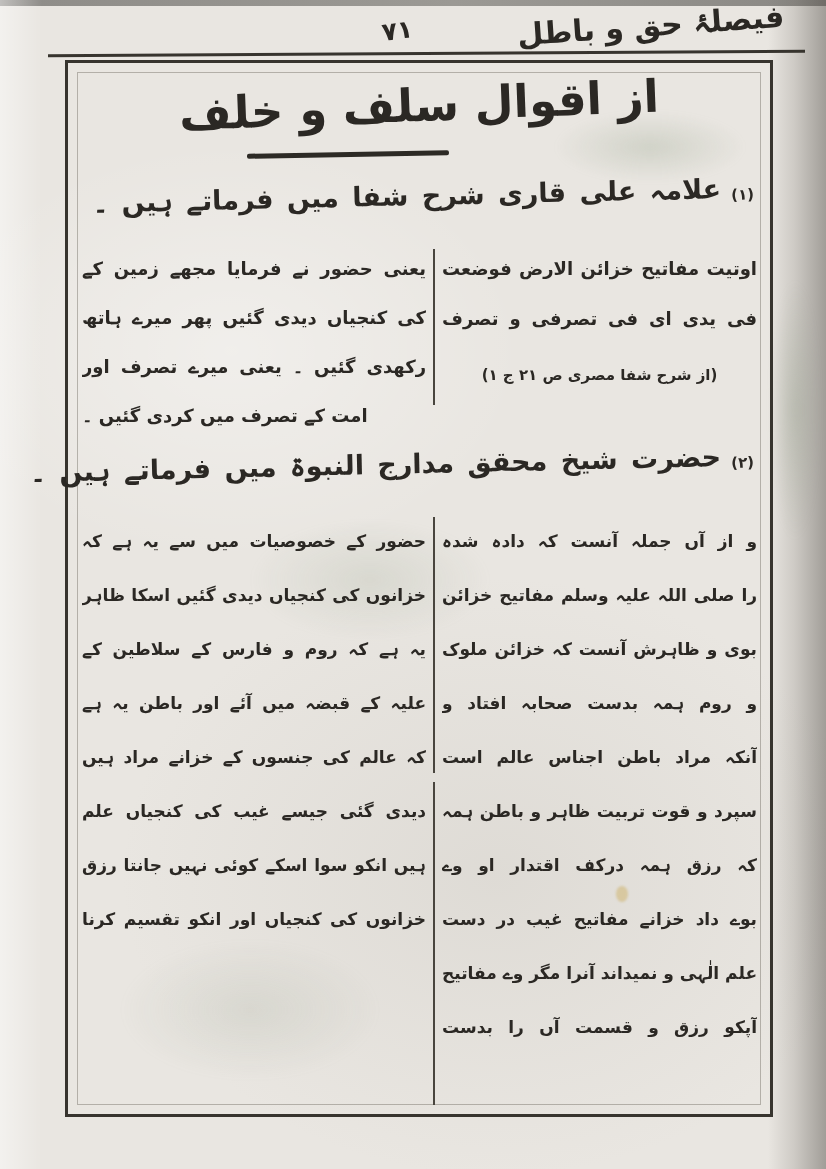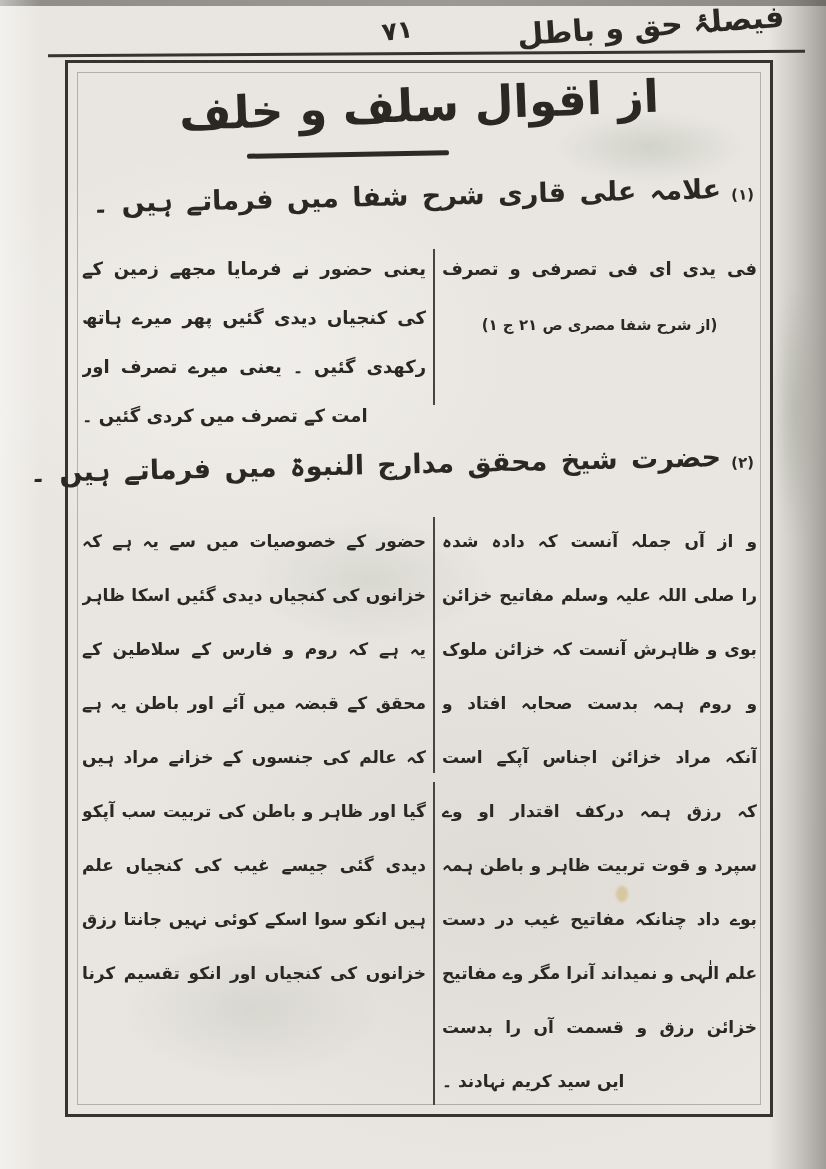--- a/index.html
+++ b/index.html
@@ -121,52 +121,51 @@
 
     <div class="cols cols1">
       <div class="col trans">
         <div class="line">یعنی حضور نے فرمایا مجھے زمین کے خزانوں</div>
         <div class="line">کی کنجیاں دیدی گئیں پھر میرے ہاتھ میں</div>
         <div class="line">رکھدی گئیں ۔ یعنی میرے تصرف اور میری</div>
         <div class="line end">امت کے تصرف میں کردی گئیں ۔</div>
       </div>
       <div class="vdiv"></div>
       <div class="col quote">
+        <div class="line">اوتیت مفاتیح خزائن الارض فوضعت</div>
         <div class="line">فی یدی ای فی تصرفی و تصرف اُمتی</div>
         <div class="line ref">(از شرح شفا مصری ص ۲۱ ج ۱)</div>
       </div>
     </div>
 
     <div class="sec-heading sh2">
       <span class="num">(۲)</span>
       <span class="txt">حضرت شیخ محقق مدارج النبوۃ میں فرماتے ہیں ۔</span>
     </div>
 
     <div class="cols cols2">
       <div class="col trans">
         <div class="line">حضور کے خصوصیات میں سے یہ ہے کہ آپکو</div>
         <div class="line">خزانوں کی کنجیاں دیدی گئیں اسکا ظاہر تو</div>
         <div class="line">یہ ہے کہ روم و فارس کے سلاطین کے خزانے</div>
-        <div class="line">محقق کے قبضہ میں آئے اور باطن یہ ہے</div>
+        <div class="line">علیہ کے قبضہ میں آئے اور باطن یہ ہے</div>
         <div class="line">کہ عالم کی جنسوں کے خزانے مراد ہیں کہ</div>
-        <div class="line">گیا اور ظاہر و باطن کی تربیت سب آپکو</div>
         <div class="line">دیدی گئی جیسے غیب کی کنجیاں علم الٰہی میں</div>
         <div class="line">ہیں انکو سوا اسکے کوئی نہیں جانتا رزق کے</div>
         <div class="line">خزانوں کی کنجیاں اور انکو تقسیم کرنا اس</div>
       </div>
       <div class="vdiv"></div>
       <div class="col quote">
         <div class="line">و از آں جملہ آنست کہ دادہ شدہ آنحضرت</div>
         <div class="line">را صلی اللہ علیہ وسلم مفاتیح خزائن و سپردہ شد</div>
         <div class="line">بوی و ظاہرش آنست کہ خزائن ملوک فارس</div>
         <div class="line">و روم ہمہ بدست صحابہ افتاد و باطنش</div>
-        <div class="line">آنکہ مراد خزائن اجناس آپکے است</div>
+        <div class="line">آنکہ مراد باطن اجناس عالم است</div>
+        <div class="line">سپرد و قوت تربیت ظاہر و باطن ہمہ</div>
         <div class="line">کہ رزق ہمہ درکف اقتدار او وے</div>
-        <div class="line">سپرد و قوت تربیت ظاہر و باطن ہمہ</div>
-        <div class="line">بوے داد چنانکہ مفاتیح غیب در دست</div>
+        <div class="line">بوے داد خزانے مفاتیح غیب در دست</div>
         <div class="line">علم الٰہی و نمیداند آنرا مگر وے مفاتیح</div>
-        <div class="line">خزائن رزق و قسمت آں را بدست</div>
-        <div class="line end">ایں سید کریم نہادند ۔</div>
+        <div class="line">آپکو رزق و قسمت آں را بدست</div>
       </div>
     </div>
 
   </div>
 </div>
 
 </body></html>

